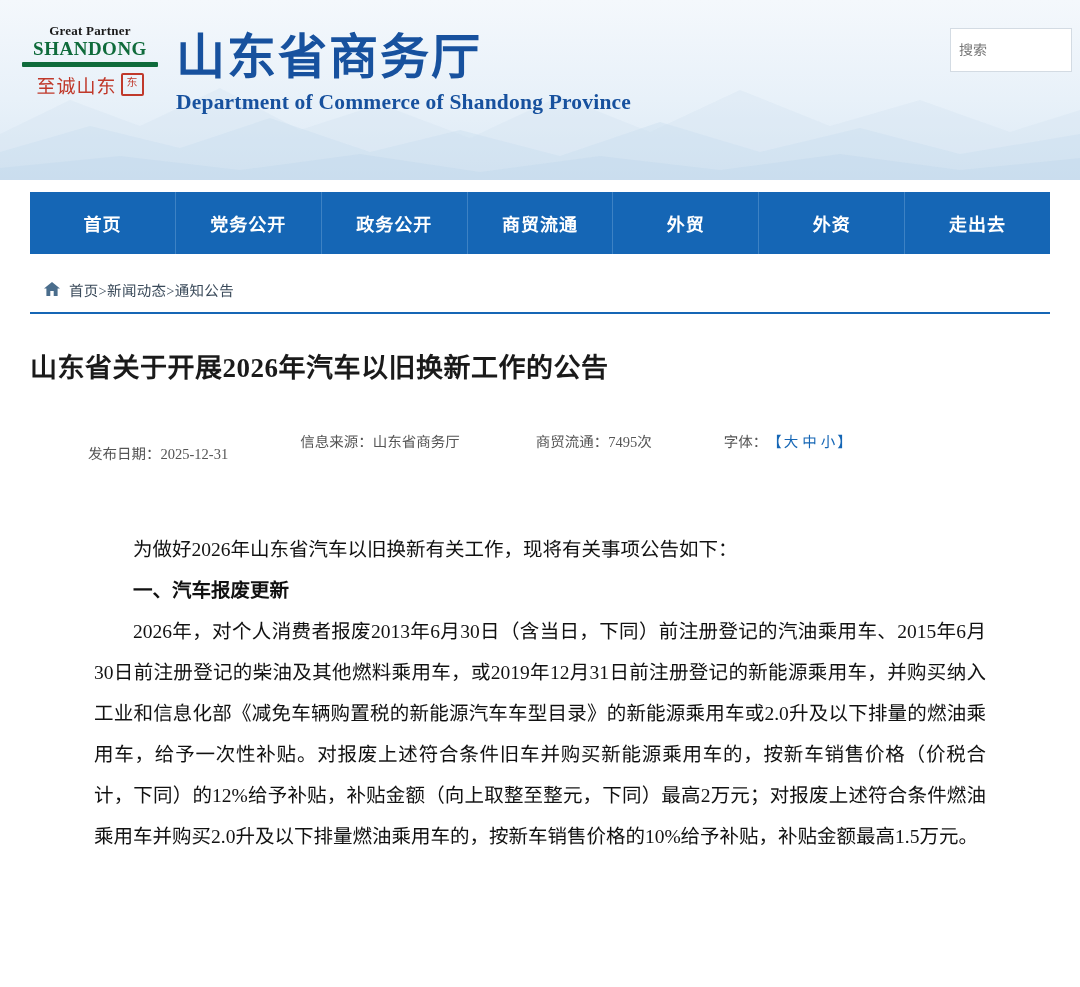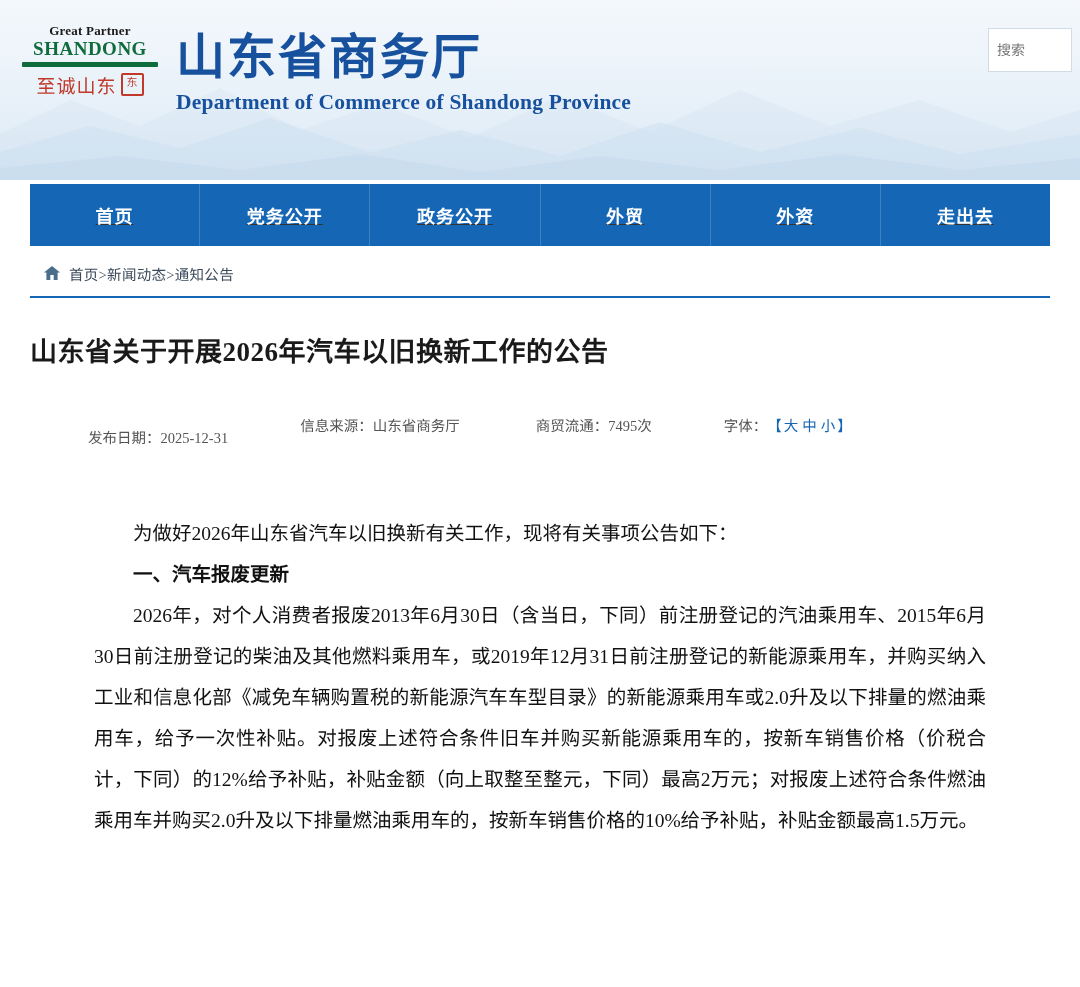--- a/index.html
+++ b/index.html
@@ -111,21 +111,21 @@
     font-family: "Liberation Serif", serif;
     letter-spacing: .2px;
     margin: 4px 0 0;
   }
 
   
   .search-box {
     position: absolute;
     right: 8px;
     top: 28px;
-    width: 84px;
+    width: 122px;
     height: 44px;
     border: 1px solid #d3dbe3;
     background: #ffffff;
     box-sizing: border-box;
   }
   .search-input {
     border: 0;
     outline: 0;
     width: 100%;
     height: 100%;
@@ -135,24 +135,23 @@
     color: #333;
     font-family: "Liberation Sans", sans-serif;
     background: transparent;
   }
 
   
   .nav {
     height: 62px;
     background: #1566b5;
     display: flex;
-    margin: 4px 30px;
+    margin: 12px 30px;
     width: 1020px;
     box-sizing: border-box;
-    text-decoration: underline;
   }
   .nav-item {
     flex: 1 1 0;
     display: flex;
     align-items: center;
     justify-content: center;
     color: #ffffff;
     font-size: 18px;
     font-weight: bold;
     font-family: "Liberation Serif", serif;
@@ -266,20 +265,21 @@
 
   <div class="search-box">
     <input class="search-input" type="text" placeholder="搜索" style="">
   </div>
 </div>
 
 <nav class="nav">
   <div class="nav-item">首页</div>
   <div class="nav-item">党务公开</div>
   <div class="nav-item">政务公开</div>
+  <div class="nav-item">商贸流通</div>
   <div class="nav-item">外贸</div>
   <div class="nav-item">外资</div>
   <div class="nav-item">走出去</div>
 </nav>
 
 <div class="breadcrumb-wrap">
   <span class="home-icon">
     <svg width="16" height="14" viewBox="0 0 16 14">
       <path d="M8 0 L16 6.5 L13.6 6.5 L13.6 14 L9.7 14 L9.7 9 L6.3 9 L6.3 14 L2.4 14 L2.4 6.5 L0 6.5 Z" fill="#4a6d8c"></path>
     </svg>

